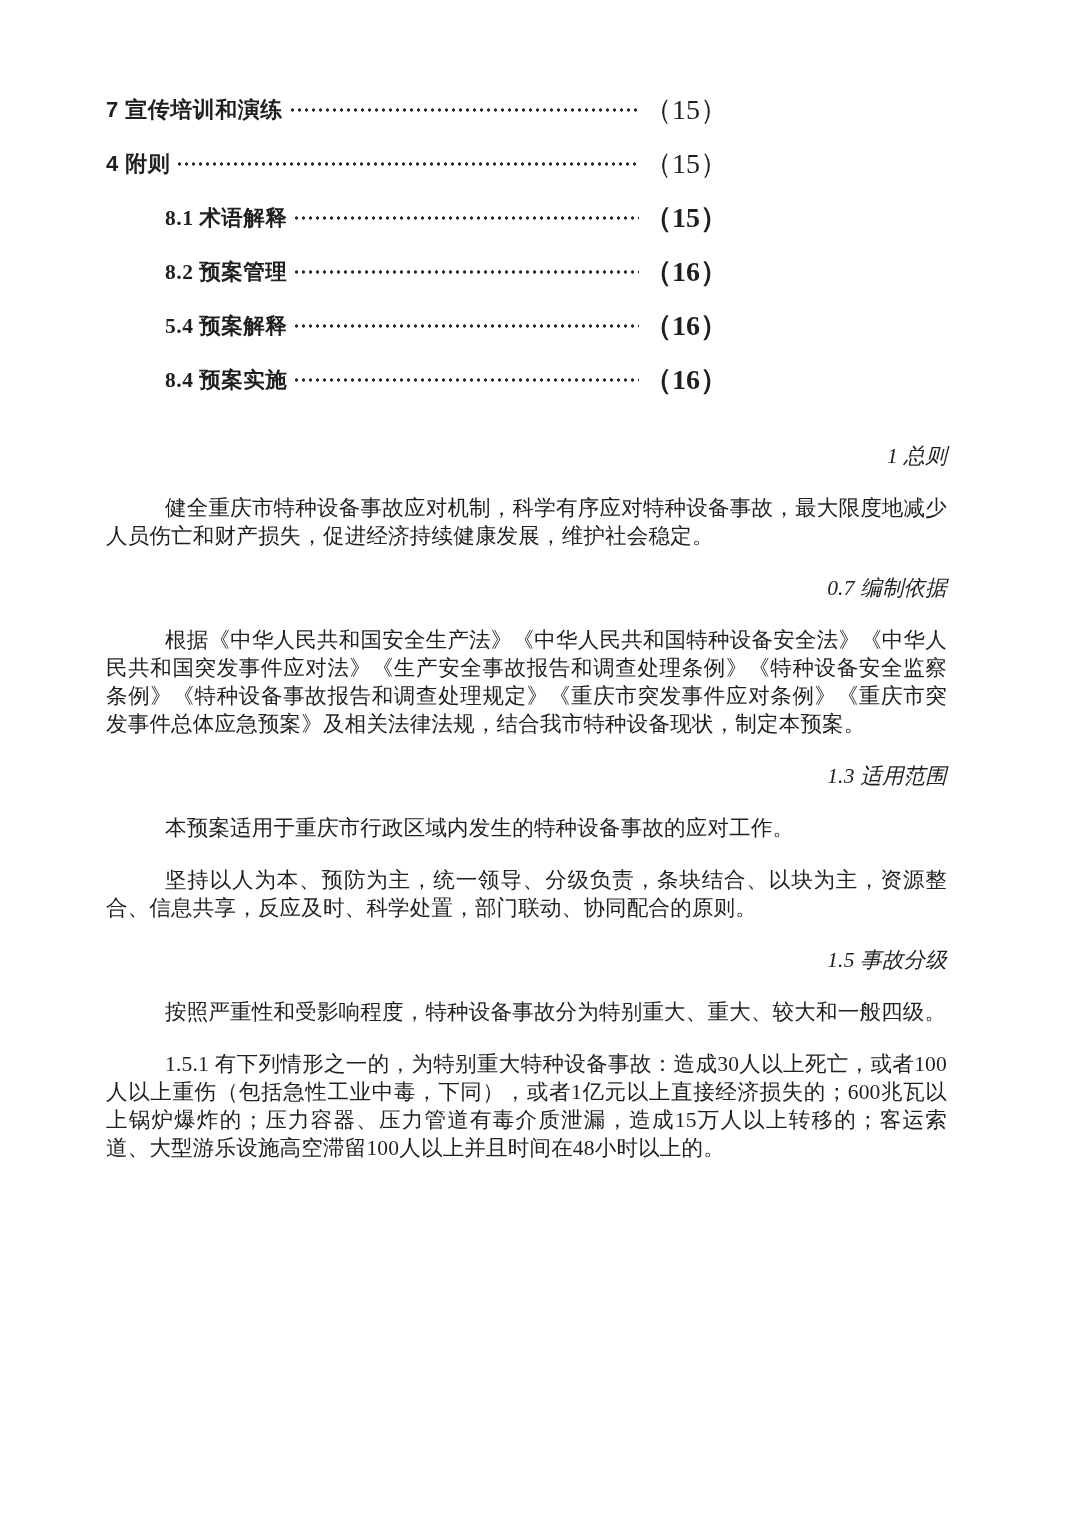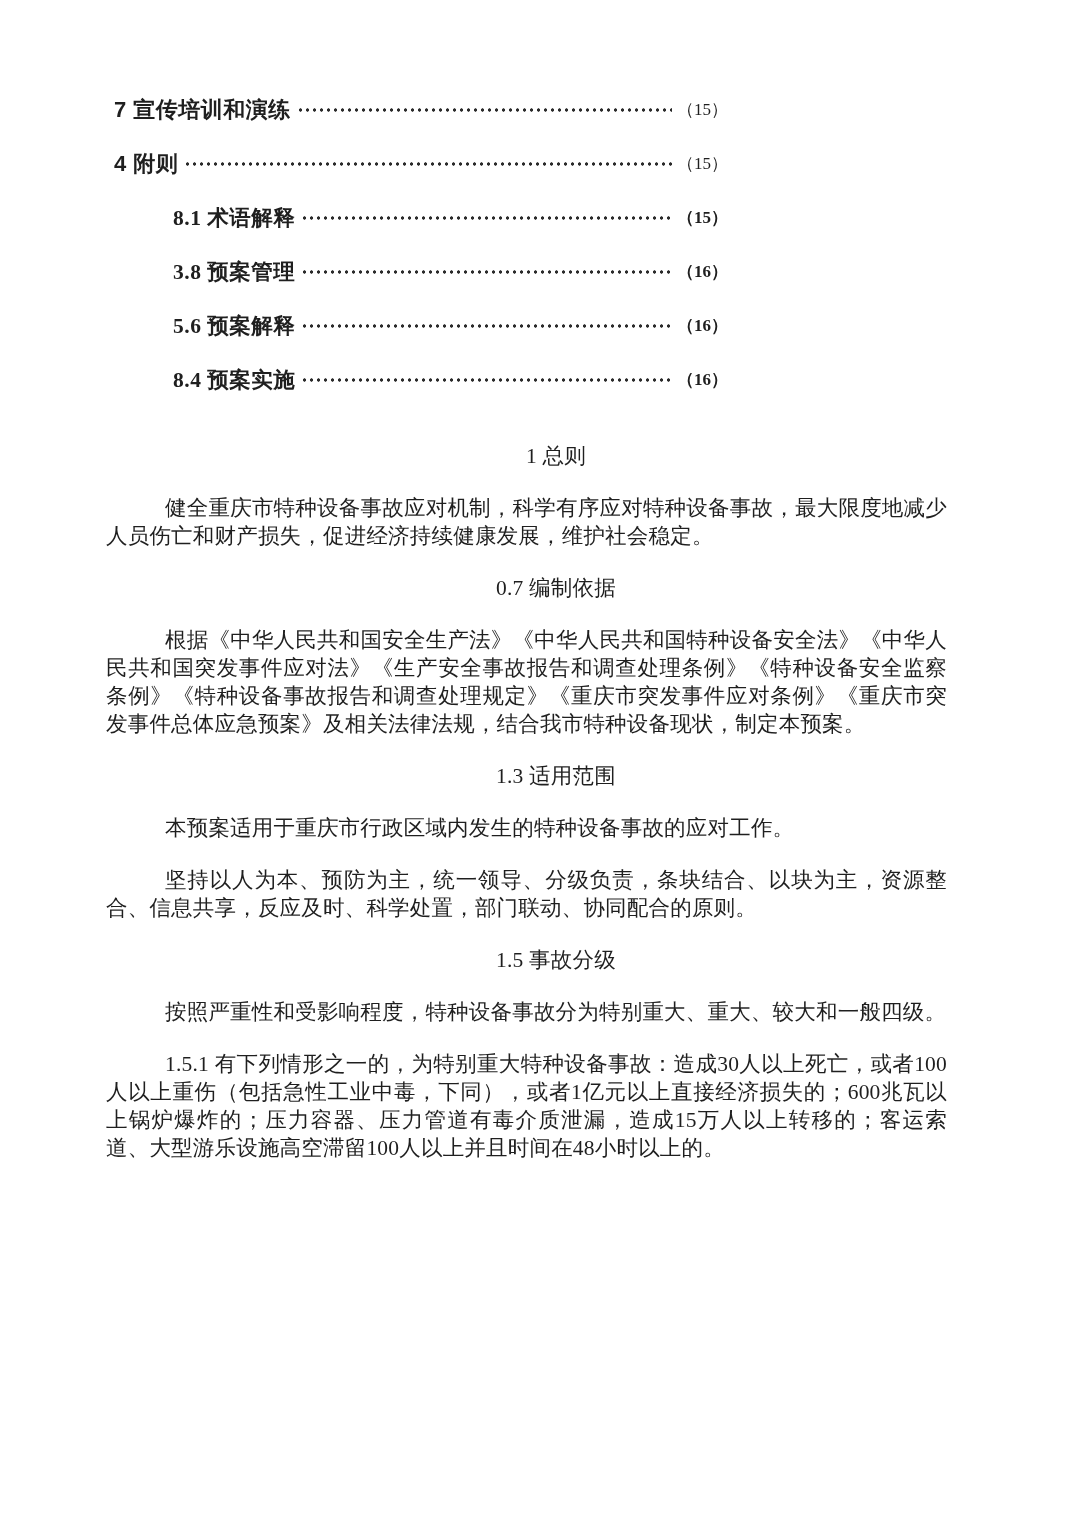--- a/index.html
+++ b/index.html
@@ -20,21 +20,21 @@
   }
   
   .toc {
     width: 622px;
   }
   .toc-row {
     display: flex;
     align-items: flex-end;
     line-height: 28px;
     font-size: 21.5px;
-    margin: 0 0 26px 8px;
+    margin: 0 0 26px 0;
     white-space: nowrap;
   }
   .toc-row.l1 .toc-label {
     font-family: "Liberation Sans", "DejaVu Sans", sans-serif;
     font-weight: 700;
     font-size: 22px;
     letter-spacing: 0.5px;
   }
   .toc-row.l2 {
     padding-left: 59px;
@@ -48,38 +48,39 @@
     align-self: center;
     height: 20px;
     min-width: 36px;
     margin: 0 5px 0 4px;
     background-image: radial-gradient(circle, #2b2b2b 1.4px, rgba(0,0,0,0) 1.9px);
     background-size: 7px 20px;
     background-repeat: repeat-x;
     background-position: 2px center;
   }
   .toc-page {
-    font-size: 17px;
+    font-size: 28px;
   }
   
   .doc {
     margin-top: 48px;
     width: 841px;
   }
   .block {
     font-size: 21.5px;
     line-height: 28px;
     margin: 0 0 24px 0;
     text-indent: 59px;
     text-align: justify;
     text-justify: inter-ideograph;
     letter-spacing: 0.2px;
   }
   .block.heading {
-    text-align: center;
+    text-align: right;
+    font-style: italic;
   }
 </style>
 </head>
 <body>
 
 <div class="sheet">
 
   <div class="toc">
 
     <div class="toc-row l1">
@@ -94,27 +95,27 @@
       <span class="toc-page">（15）</span>
     </div>
 
     <div class="toc-row l2">
       <span class="toc-label">8.1 术语解释</span>
       <span class="leader"></span>
       <span class="toc-page">（15）</span>
     </div>
 
     <div class="toc-row l2">
-      <span class="toc-label">3.8 预案管理</span>
+      <span class="toc-label">8.2 预案管理</span>
       <span class="leader"></span>
       <span class="toc-page">（16）</span>
     </div>
 
     <div class="toc-row l2">
-      <span class="toc-label">5.6 预案解释</span>
+      <span class="toc-label">5.4 预案解释</span>
       <span class="leader"></span>
       <span class="toc-page">（16）</span>
     </div>
 
     <div class="toc-row l2">
       <span class="toc-label">8.4 预案实施</span>
       <span class="leader"></span>
       <span class="toc-page">（16）</span>
     </div>
 

